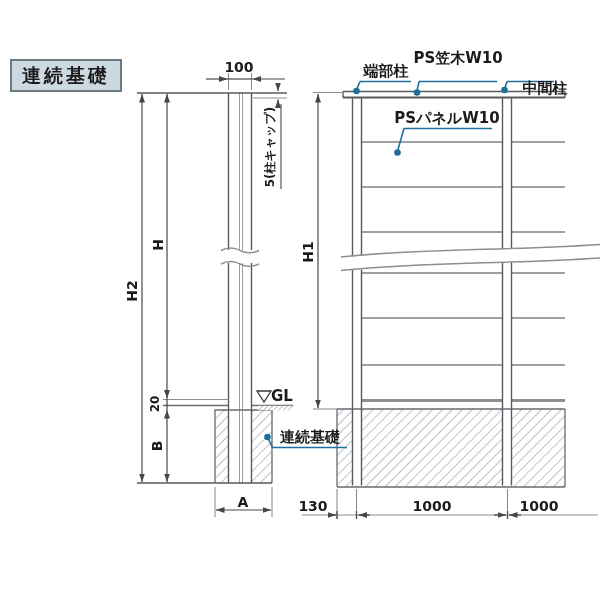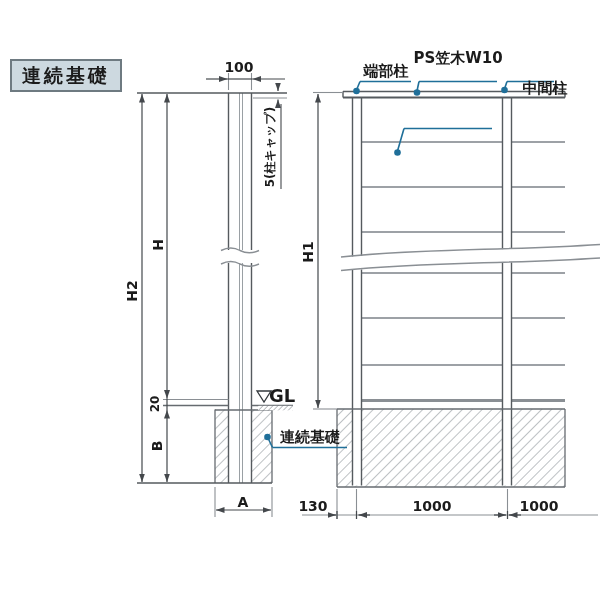--- a/index.html
+++ b/index.html
@@ -206,24 +206,25 @@
     <span>連続基礎</span>
   </div>
 
   <div class="t" style="left:239px;top:67px;">100</div>
   <div class="t rot small" style="left:270px;top:147px;">5(柱キャップ)</div>
   <div class="t rot" style="left:132px;top:291px;">H2</div>
   <div class="t rot" style="left:158px;top:245px;">H</div>
   <div class="t rot small" style="left:155px;top:404px;">20</div>
   <div class="t rot" style="left:157px;top:446px;">B</div>
   <div class="t" style="left:243px;top:502px;">A</div>
-  <div class="t" style="left:282px;top:396px;font-size:18px;">GL</div>
+  <div class="t" style="left:282px;top:396px;font-size:15px;">GL</div>
   <div class="t lbl" style="left:310px;top:437px;">連続基礎</div>
 
   <div class="t lbl" style="left:386px;top:71px;">端部柱</div>
   <div class="t lbl" style="left:458px;top:58px;">PS笠木W10</div>
   <div class="t lbl" style="left:530px;top:88px;margin-left:15px;">中間柱</div>
+  <div class="t lbl" style="left:447px;top:118px;">PSパネルW10</div>
   <div class="t rot" style="left:308px;top:252px;">H1</div>
   <div class="t" style="left:313px;top:506px;text-align:center;">130</div>
   <div class="t" style="left:432px;top:506px;">1000</div>
   <div class="t" style="left:539px;top:506px;">1000</div>
 
 </div>
 
 </body></html>

